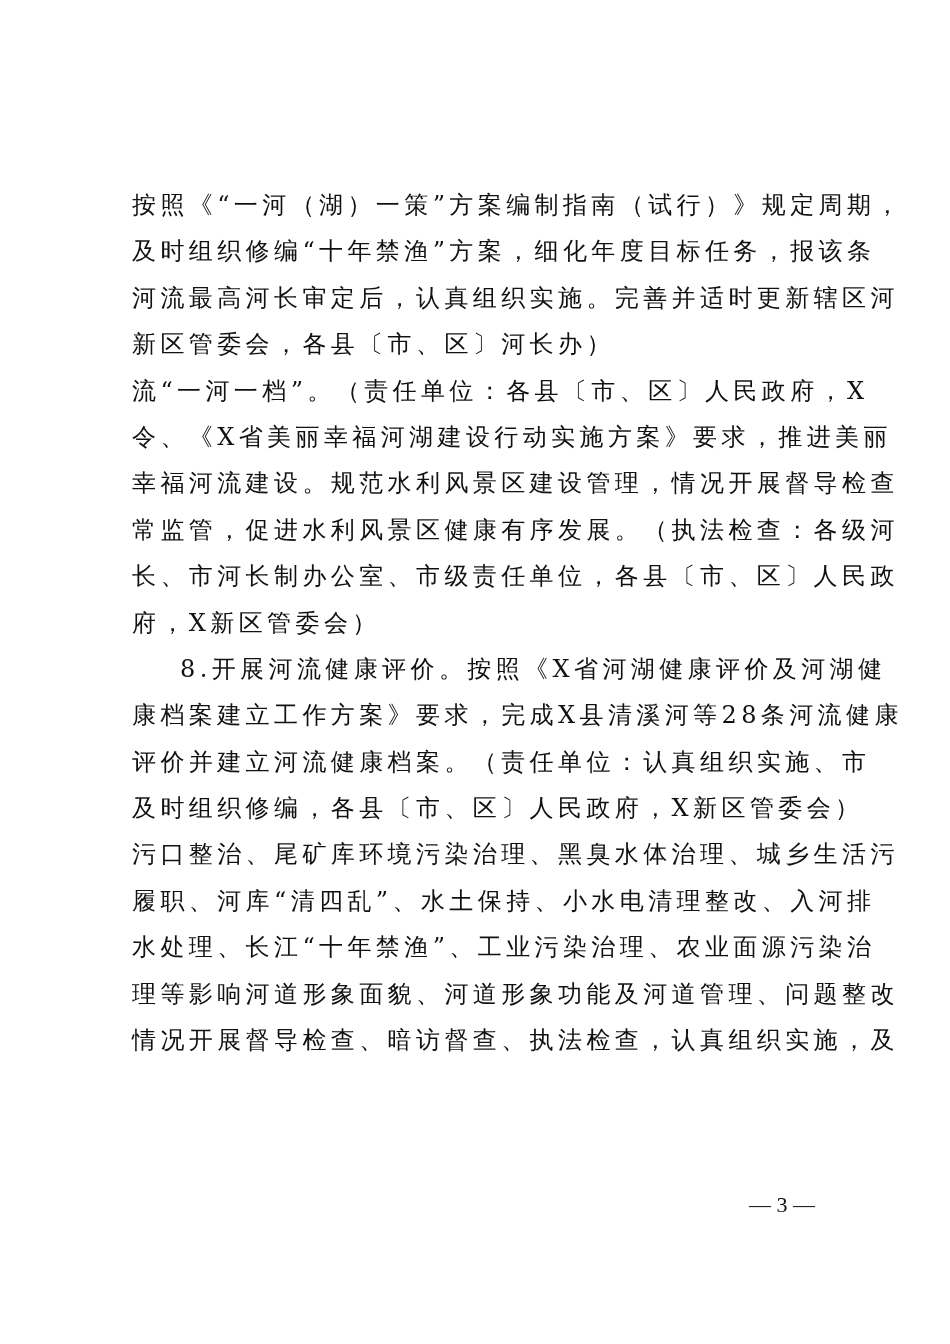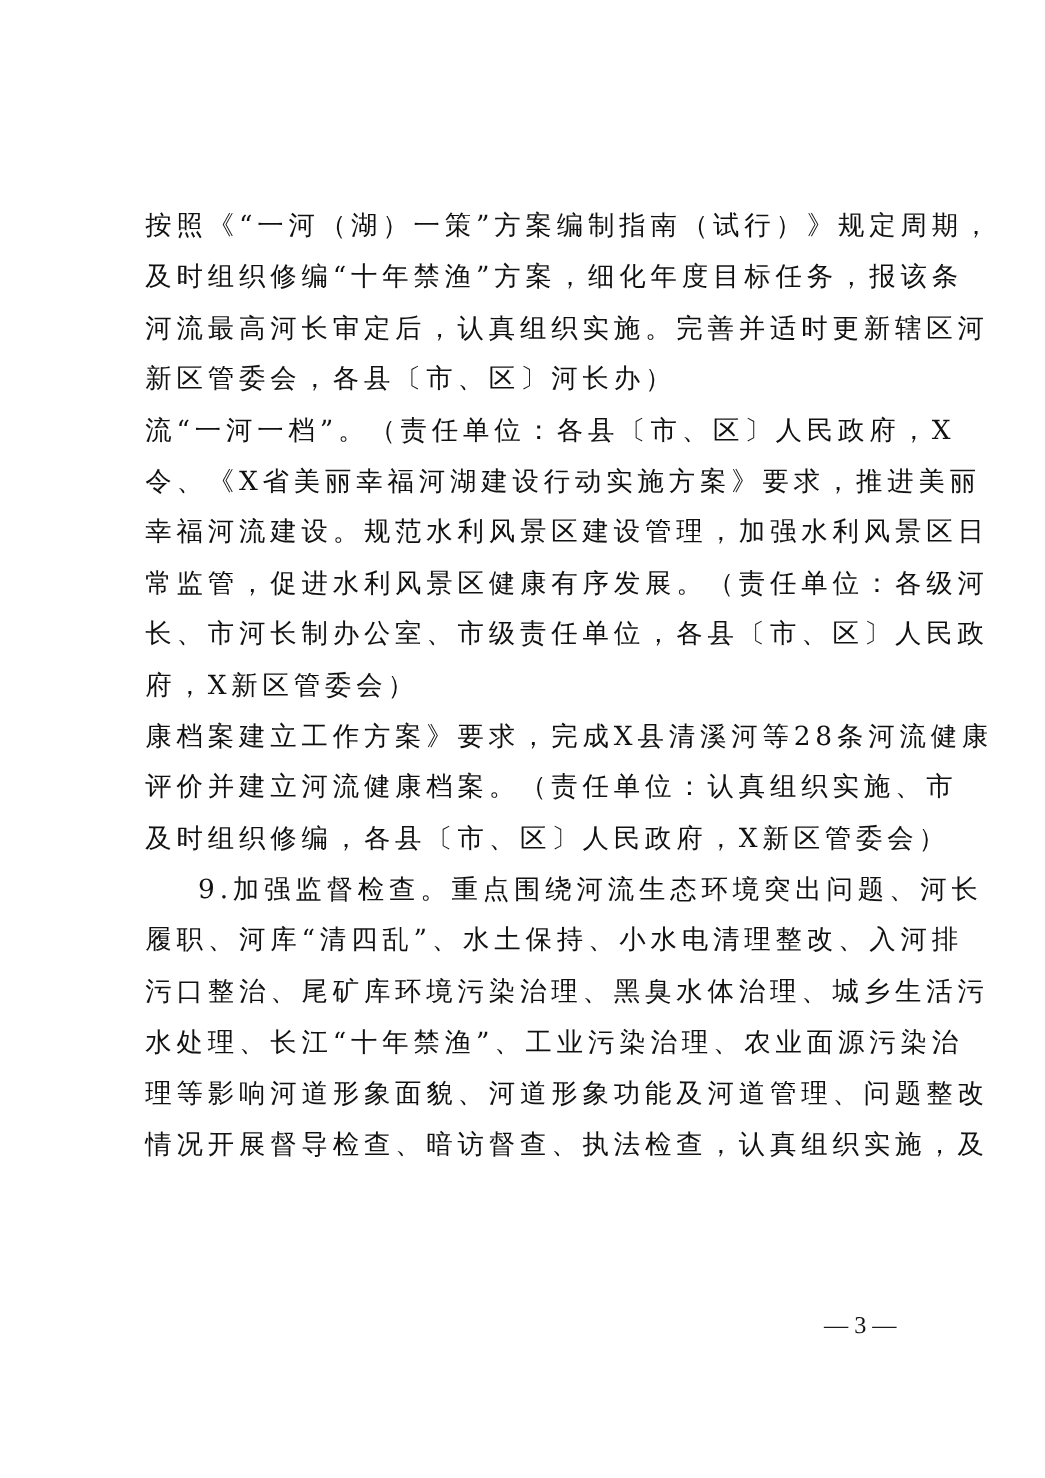--- a/index.html
+++ b/index.html
@@ -30,36 +30,36 @@
     <div>
       <span class="line">按照《“一河（湖）一策”方案编制指南（试行）》规定周期，</span>
       <span class="line">及时组织修编“十年禁渔”方案，细化年度目标任务，报该条</span>
       <span class="line">河流最高河长审定后，认真组织实施。完善并适时更新辖区河</span>
       <span class="line last">新区管委会，各县〔市、区〕河长办）</span>
       <span class="line">流“一河一档”。（责任单位：各县〔市、区〕人民政府，X</span>
     </div>
 
     <div>
       <span class="line">令、《X省美丽幸福河湖建设行动实施方案》要求，推进美丽</span>
-      <span class="line">幸福河流建设。规范水利风景区建设管理，加强水利风景区日</span>
-      <span class="line">常监管，促进水利风景区健康有序发展。（责任单位：各级河</span>
+      <span class="line">幸福河流建设。规范水利风景区建设管理，情况开展督导检查</span>
+      <span class="line">常监管，促进水利风景区健康有序发展。（执法检查：各级河</span>
       <span class="line">长、市河长制办公室、市级责任单位，各县〔市、区〕人民政</span>
       <span class="line last">府，X新区管委会）</span>
     </div>
 
     <div>
+      <span class="line indent">8.开展河流健康评价。按照《X省河湖健康评价及河湖健</span>
       <span class="line">康档案建立工作方案》要求，完成X县清溪河等28条河流健康</span>
       <span class="line">评价并建立河流健康档案。（责任单位：认真组织实施、市</span>
       <span class="line last">及时组织修编，各县〔市、区〕人民政府，X新区管委会）</span>
     </div>
 
     <div>
-      <span class="line indent">9.加强监督检查。重点围绕河流生态环境突出问题、河长</span>
+      <span class="line">污口整治、尾矿库环境污染治理、黑臭水体治理、城乡生活污</span>
       <span class="line">履职、河库“清四乱”、水土保持、小水电清理整改、入河排</span>
-      <span class="line">污口整治、尾矿库环境污染治理、黑臭水体治理、城乡生活污</span>
       <span class="line">水处理、长江“十年禁渔”、工业污染治理、农业面源污染治</span>
       <span class="line">理等影响河道形象面貌、河道形象功能及河道管理、问题整改</span>
       <span class="line">情况开展督导检查、暗访督查、执法检查，认真组织实施，及</span>
     </div>
 
   </div>
 
   <div class="page-number">— 3 —</div>
 </div>
 

